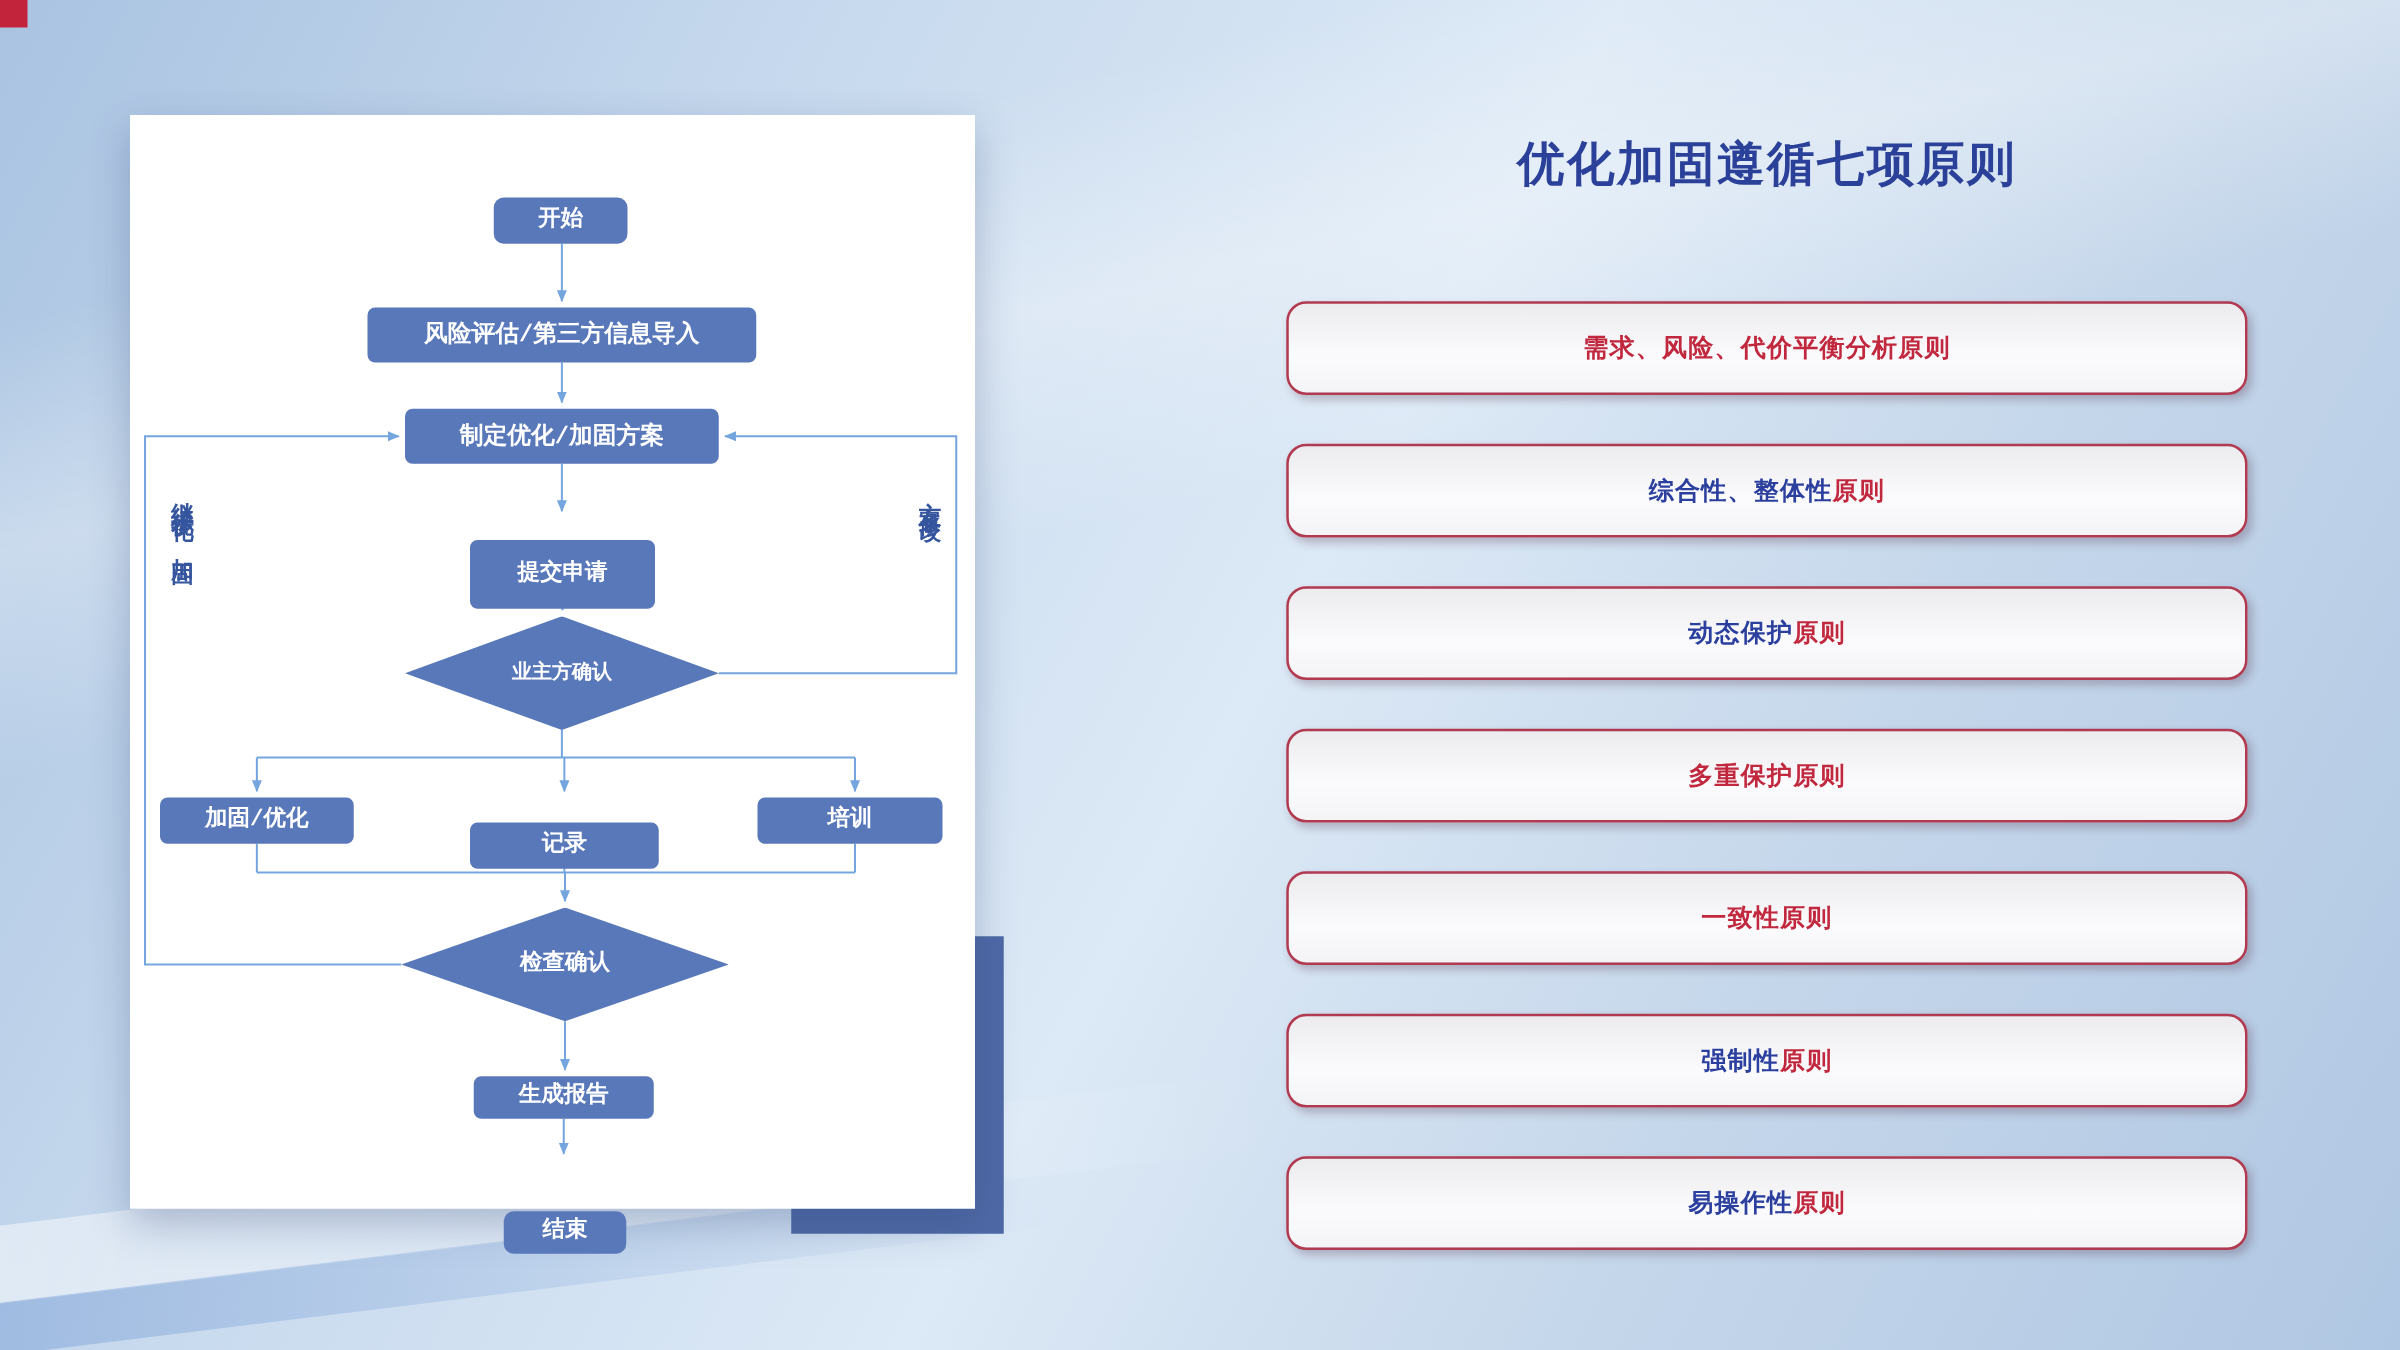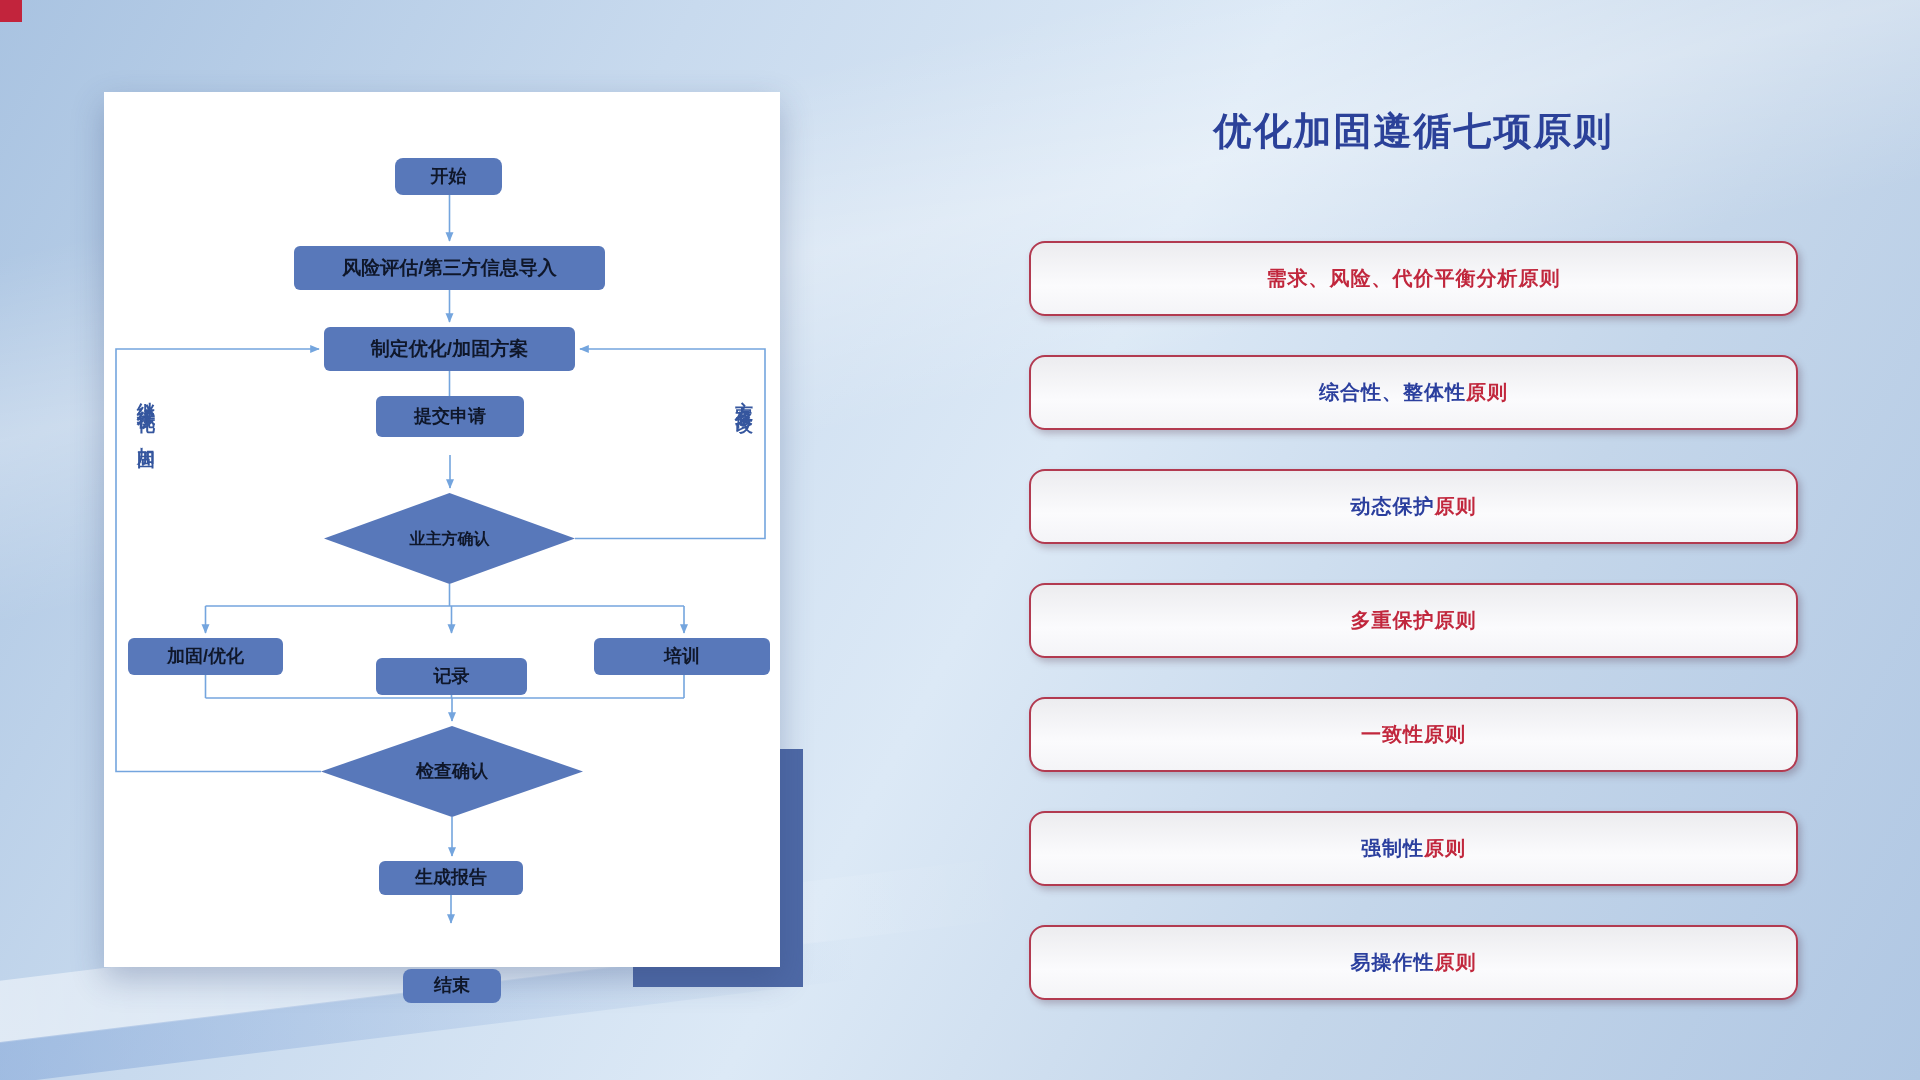--- a/index.html
+++ b/index.html
@@ -24,22 +24,22 @@
   .corner-square{position:absolute;left:0;top:0;width:22px;height:22px;background:#C2243C;}
 
   .card-offset{position:absolute;left:633px;top:749px;width:170px;height:238px;
     background:#4E69A6;z-index:1;}
   .flow-card{position:absolute;left:104px;top:92px;width:676px;height:875px;background:#ffffff;
     box-shadow:0 12px 30px rgba(50,70,120,0.30);z-index:2;}
 
   .connectors{position:absolute;left:0;top:0;width:676px;height:875px;}
 
   .node{position:absolute;display:flex;align-items:center;justify-content:center;
-    background:#5878BA;color:#0f172a;font-weight:bold;font-size:18px;border-radius:6px;
-    text-align:center;line-height:1.1;z-index:3;}
+    background:#5878BA;color:#ffffff;font-weight:bold;font-size:18px;border-radius:6px;
+    text-align:center;line-height:1.1;z-index:3;font-family:Liberation Mono, monospace;}
   .node.pill{border-radius:8px;}
   .node.diamond{clip-path:polygon(50% 0,100% 50%,50% 100%,0 50%);border-radius:0;font-size:16px;}
   .node.diamond.big{font-size:18px;}
 
   .vlabel{position:absolute;writing-mode:vertical-rl;text-orientation:upright;
     font-weight:bold;color:#35569E;font-size:18px;letter-spacing:5px;z-index:3;}
 
   .panel-title{position:absolute;left:1029px;top:106px;width:769px;text-align:center;
     font-size:38px;font-weight:bold;letter-spacing:2px;z-index:2;}
   .principles{position:absolute;left:1029px;top:241px;width:769px;display:flex;
@@ -92,29 +92,29 @@
         <path d="M217,679.5 H12 V257 H215" marker-end="url(#arr)"></path>
       </g>
     </svg>
 
     <div class="node pill" style="left:291px;top:66px;width:107px;height:37px;">开始</div>
 
     <div class="node" style="left:190px;top:154px;width:311px;height:44px;font-size:19px;">风险评估/第三方信息导入</div>
 
     <div class="node" style="left:220px;top:235px;width:251px;height:44px;font-size:19px;">制定优化/加固方案</div>
 
-    <div class="node" style="left:272px;top:304px;width:148px;height:41px;">提交申请</div>
+    <div class="node" style="left:272px;top:340px;width:148px;height:55px;">提交申请</div>
 
     <div class="node diamond" style="left:220px;top:401px;width:251px;height:91px;">业主方确认</div>
 
     <div class="node" style="left:24px;top:546px;width:155px;height:37px;">加固/优化</div>
 
     <div class="node" style="left:272px;top:546px;width:151px;height:37px;margin-top:20px;">记录</div>
 
-    <div class="node" style="left:490px;top:546px;width:176px;height:37px;">培训</div>
+    <div class="node" style="left:502px;top:546px;width:148px;height:37px;">培训</div>
 
     <div class="node diamond big" style="left:217px;top:634px;width:262px;height:91px;">检查确认</div>
 
     <div class="node" style="left:275px;top:769px;width:144px;height:34px;">生成报告</div>
 
     <div class="node pill" style="left:299px;top:836px;width:98px;height:34px;margin-top:41px;">结束</div>
 
     <div class="vlabel" style="left:30px;top:295px;">继续优化/加固</div>
 
     <div class="vlabel" style="left:628px;top:295px;">方案修改</div>

